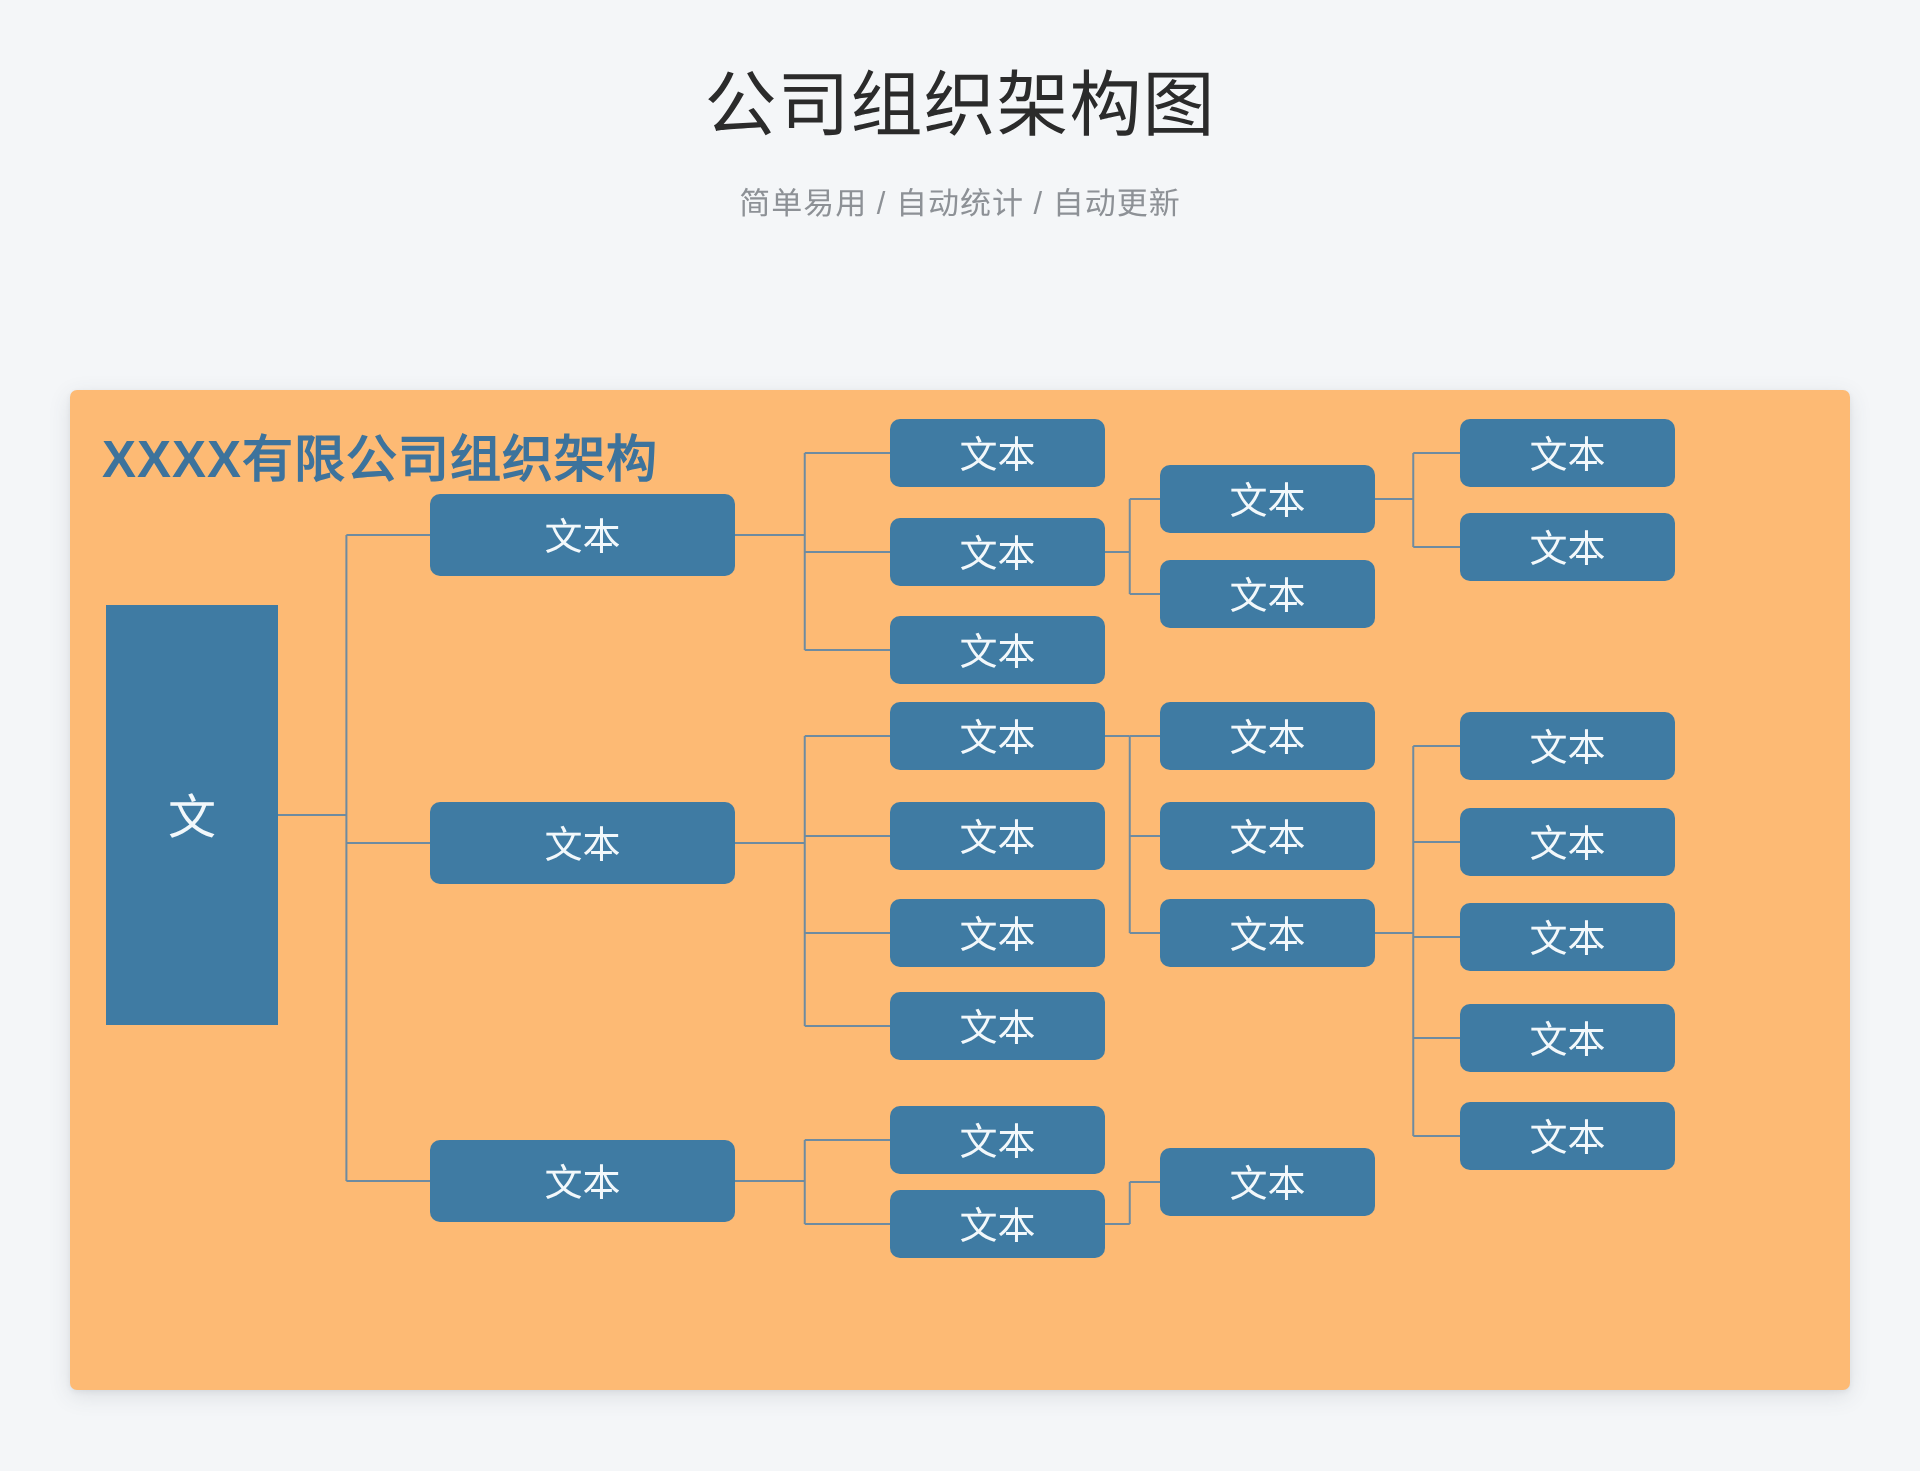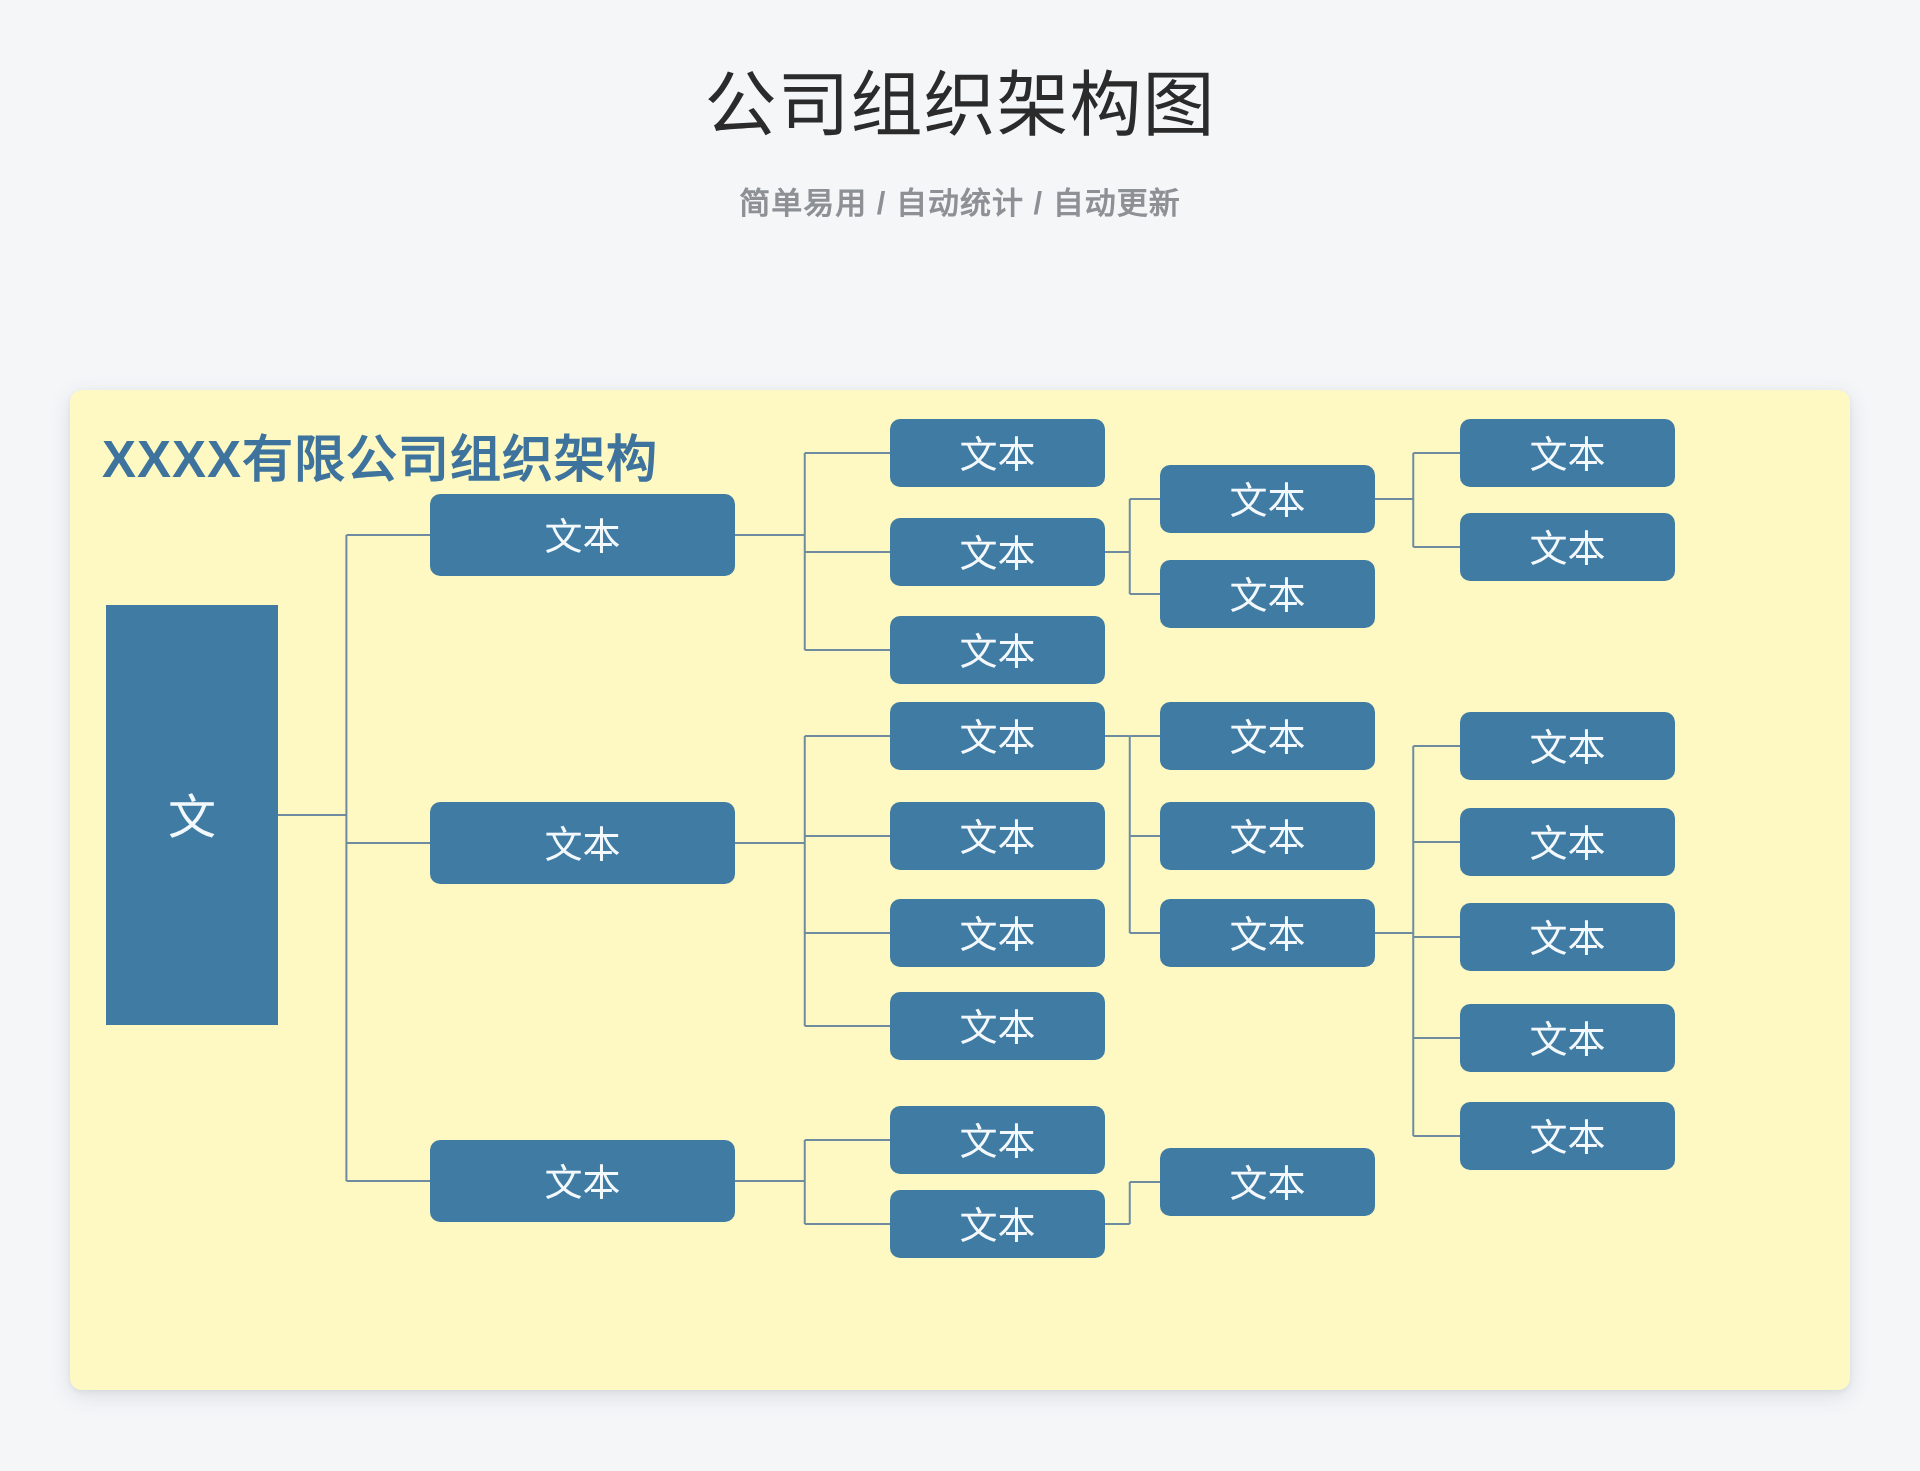--- a/index.html
+++ b/index.html
@@ -30,32 +30,32 @@
     font-weight: 400;
     color: #2b2b2b;
     letter-spacing: 1px;
   }
   .page-subtitle {
     margin: 0;
     padding-top: 38px;
     text-align: center;
     font-size: 31px;
     line-height: 1.2;
-    font-weight: 700;
+    font-weight: 400;
     color: #8d9196;
     letter-spacing: 1px;
   }
   .card {
     position: absolute;
     left: 70px;
     top: 390px;
     width: 1780px;
     height: 1000px;
-    background: #fef9c3;
-    border-radius: 12px;
+    background: #fdba74;
+    border-radius: 7px;
     box-shadow: 0 6px 22px rgba(60,72,88,0.13),
                 0 2px 5px rgba(60,72,88,0.07);
     overflow: hidden;
   }
   .chart-heading {
     position: absolute;
     left: 32px;
     top: 28px;
     font-size: 51px;
     font-weight: 700;

